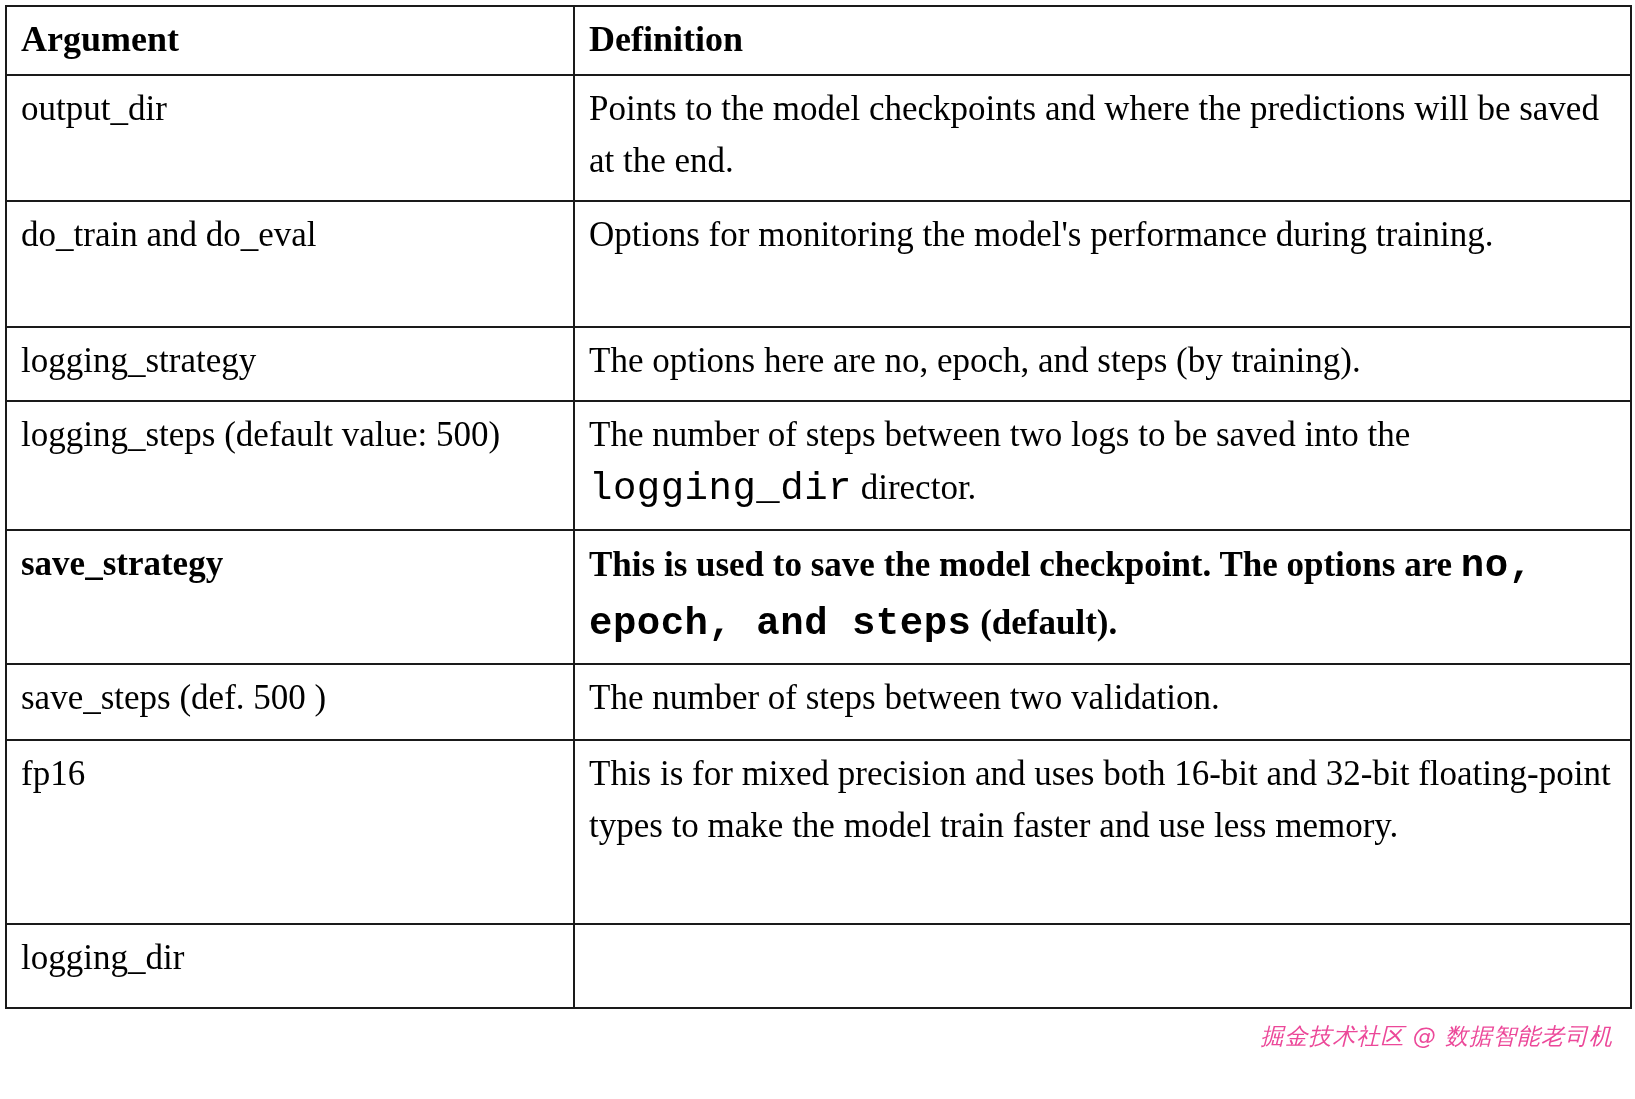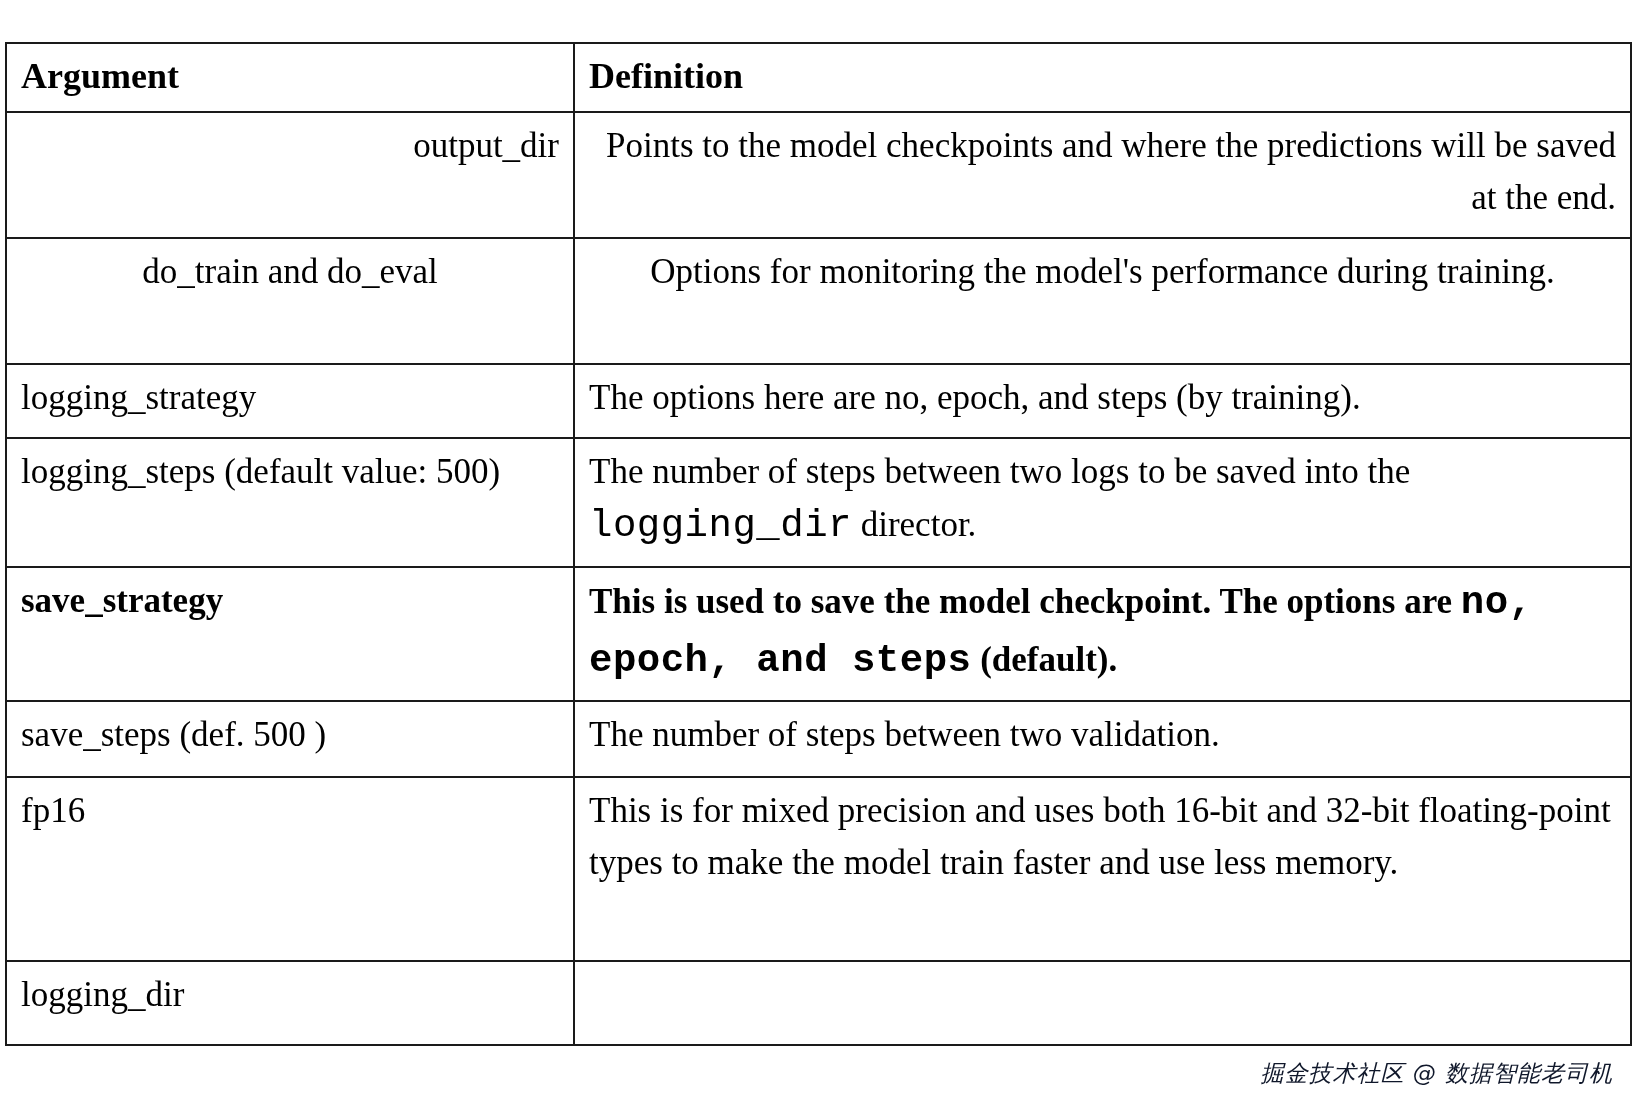--- a/index.html
+++ b/index.html
@@ -13,21 +13,20 @@
     font-family: "Liberation Serif", "DejaVu Serif", serif;
     color: #000000;
     overflow: hidden;
   }
 
   .page {
     position: relative;
     width: 1635px;
     height: 911px;
     box-sizing: border-box;
-    margin-top: 37px;
   }
 
   table.args-table {
     position: absolute;
     left: 5px;
     top: 5px;
     width: 1625px;
     border-collapse: collapse;
     table-layout: fixed;
     background: #ffffff;
@@ -48,22 +47,22 @@
     font-family: "Liberation Serif", "DejaVu Serif", serif;
   }
 
   table.args-table thead th {
     font-weight: bold;
     padding-top: 6px;
     padding-bottom: 8px;
     font-size: 36px;
   }
 
-  table.args-table tr.r-out td  { height: 107px; text-align: right; }
-  table.args-table tr.r-do td   { height: 107px; text-align: center; }
+  table.args-table tr.r-out td  { height: 107px; }
+  table.args-table tr.r-do td   { height: 107px; }
   table.args-table tr.r-lgs td  { height: 55px; }
   table.args-table tr.r-lgst td { height: 101px; padding-left: 14px; }
   table.args-table tr.r-sav td  { height: 110px; font-weight: bold; }
   table.args-table tr.r-svst td { height: 57px; }
   table.args-table tr.r-fp td   { height: 165px; }
   table.args-table tr.r-load td { height: 157px; }
   table.args-table tr.r-lgdir td{ height: 65px; }
 
   .mono {
     font-family: "Liberation Mono", "DejaVu Sans Mono", monospace;
@@ -71,21 +70,21 @@
     letter-spacing: 0.5px;
   }
 
   .watermark {
     position: absolute;
     right: 22px;
     top: 1021px;
     font-family: "DejaVu Sans", "Liberation Sans", sans-serif;
     font-size: 23px;
     font-style: italic;
-    color: #0f172a;
+    color: #ec4899;
     white-space: nowrap;
     letter-spacing: 1px;
     pointer-events: none;
   }
 </style>
 </head>
 <body>
 
 <div class="page">
 

